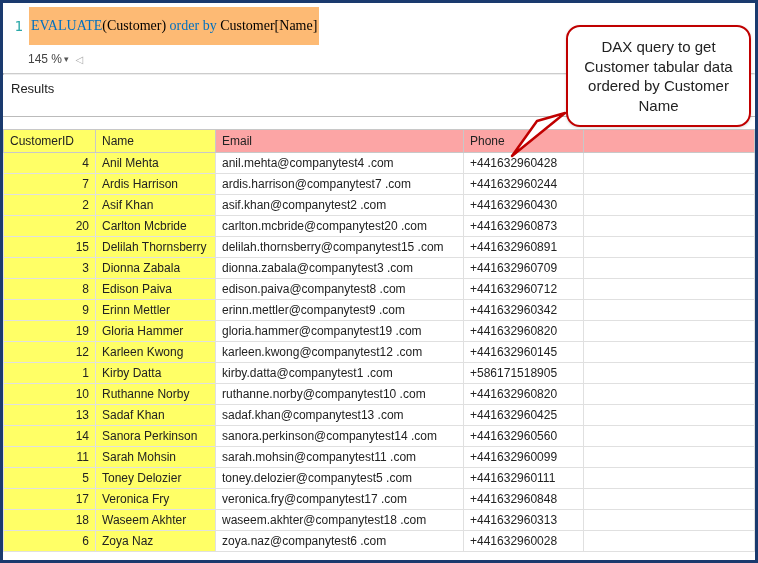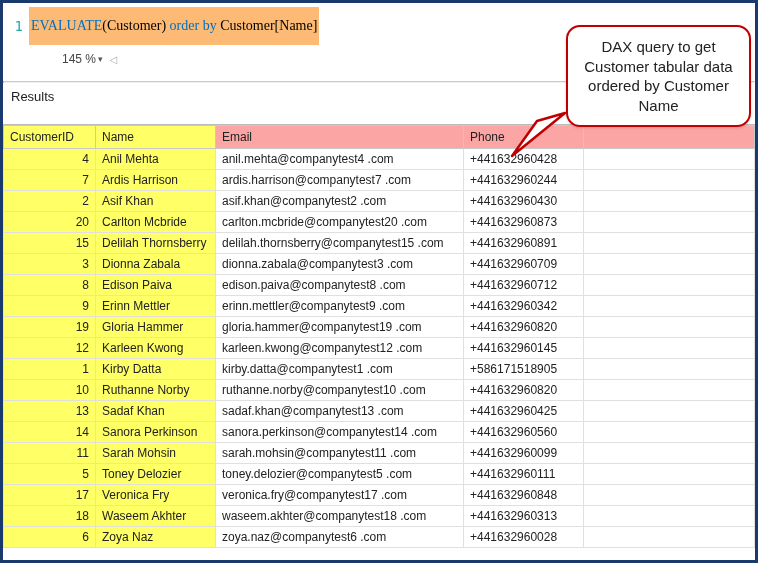--- a/index.html
+++ b/index.html
@@ -33,27 +33,26 @@
     background: #fdba74;
     padding: 11px 2px;
     font-family: Liberation Serif, serif;
   }
   .kw-eval { color: #0070c0; font-weight: normal; }
   .kw-paren { color: #000; }
   .kw-ident { color: #000; }
   .kw-order { color: #0070c0; }
   .kw-brack { color: #000; }
   .zoom-bar {
-    padding: 4px 10px 14px 22px;
+    padding: 4px 10px 6px 22px;
     display: flex;
     align-items: center;
     gap: 4px;
     color: #444;
     font-size: 12px;
-    margin-left: 34px;
   }
   .zoom-dd {
     display: inline-flex;
     align-items: center;
     border: 1px solid transparent;
     padding: 0 2px;
   }
   .zoom-dd .chev { font-size: 9px; color: #555; margin-left: 2px; }
   .sep-line {
     border-top: 1px solid #ccc;
@@ -66,20 +65,21 @@
   }
   .grid-wrap {
     border-top: 1px solid #bbb;
     overflow: auto;
     height: calc(100% - 100px);
   }
   table.grid {
     border-collapse: collapse;
     width: 100%;
     table-layout: fixed;
+    margin-top: 12px;
   }
   table.grid th {
     background: #fca5a5;
     border: 1px solid #c8c8c8;
     text-align: left;
     padding: 4px 6px;
     font-weight: normal;
     color: #222;
     font-size: 12px;
   }

